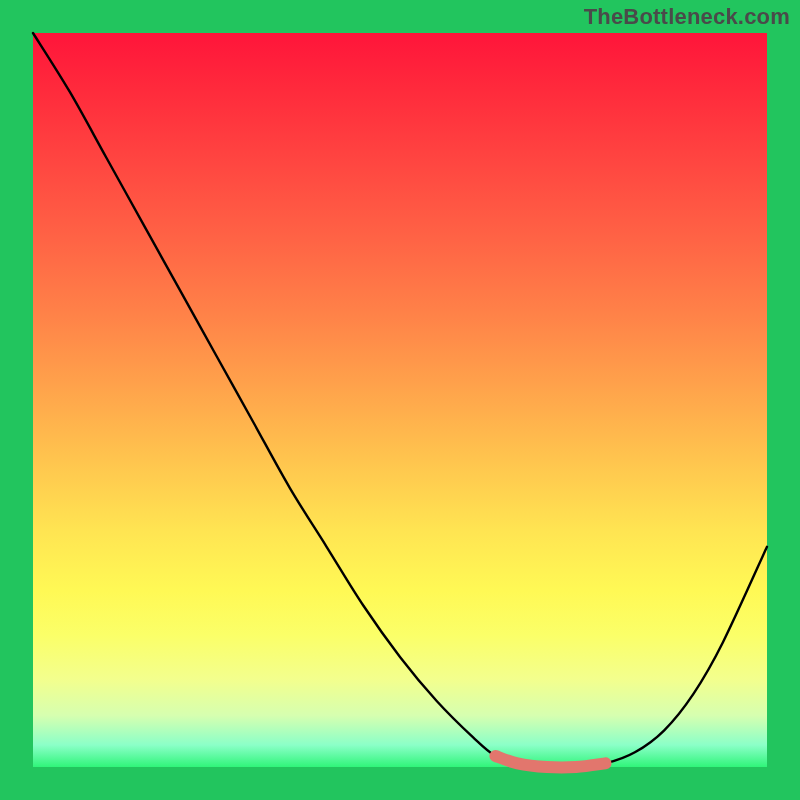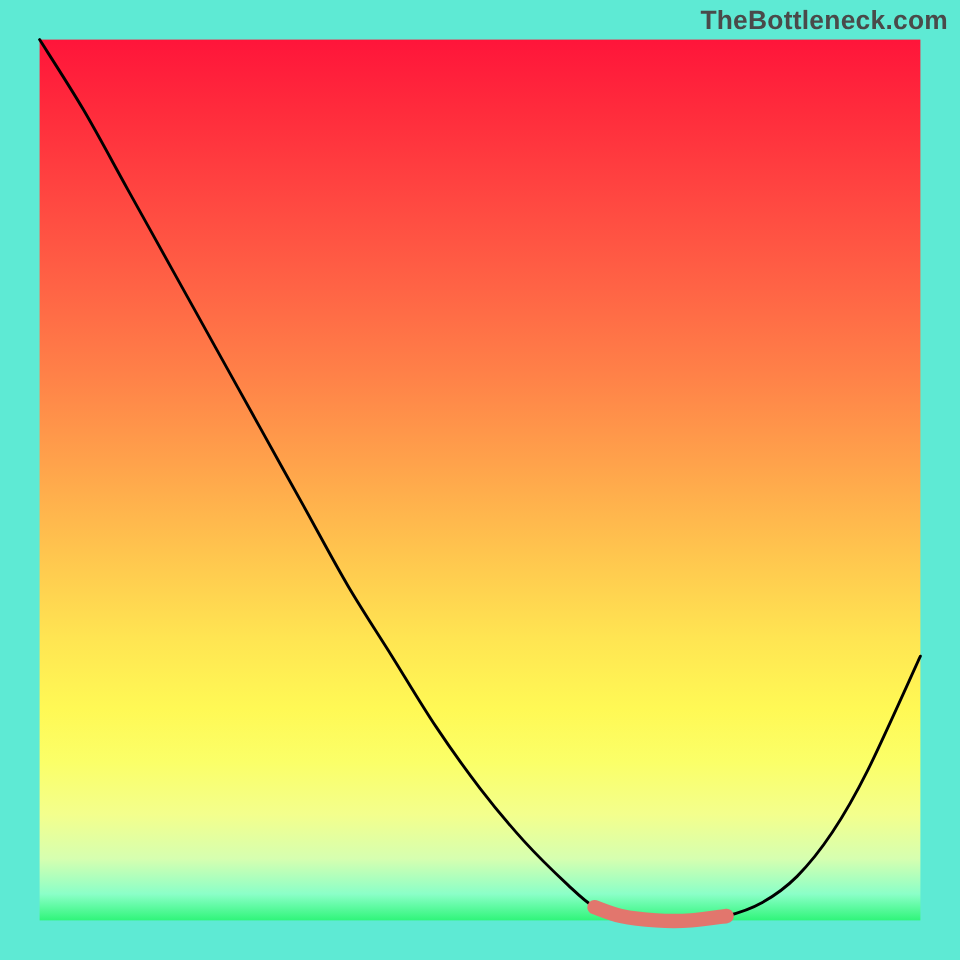--- a/index.html
+++ b/index.html
@@ -8,21 +8,21 @@
     width: 800px;
     height: 800px;
     background: #000;
     overflow: hidden;
     font-family: Arial, Helvetica, sans-serif;
   }
   .frame {
     position: relative;
     width: 800px;
     height: 800px;
-    background: #5eead4;
+    background: #22c55e;
   }
   .watermark {
     position: absolute;
     top: 4px;
     right: 10px;
     color: #4a4a4a;
     font-size: 22px;
     font-weight: 600;
     letter-spacing: 0.2px;
     z-index: 10;

